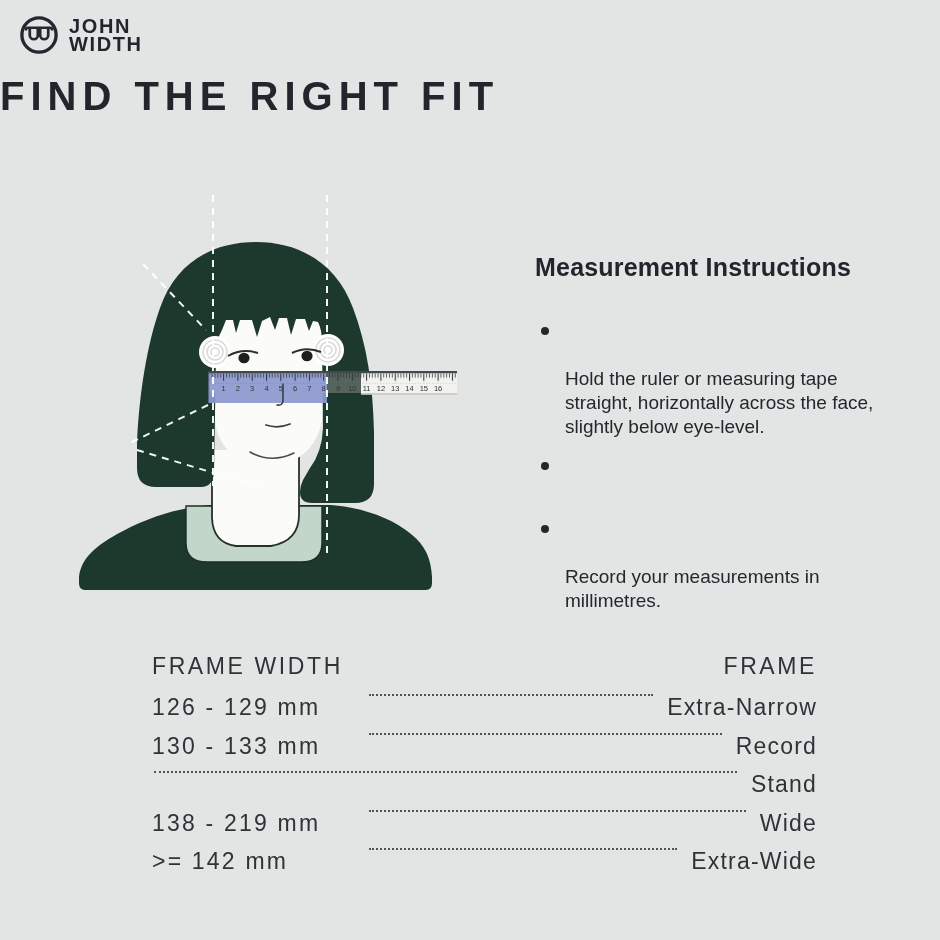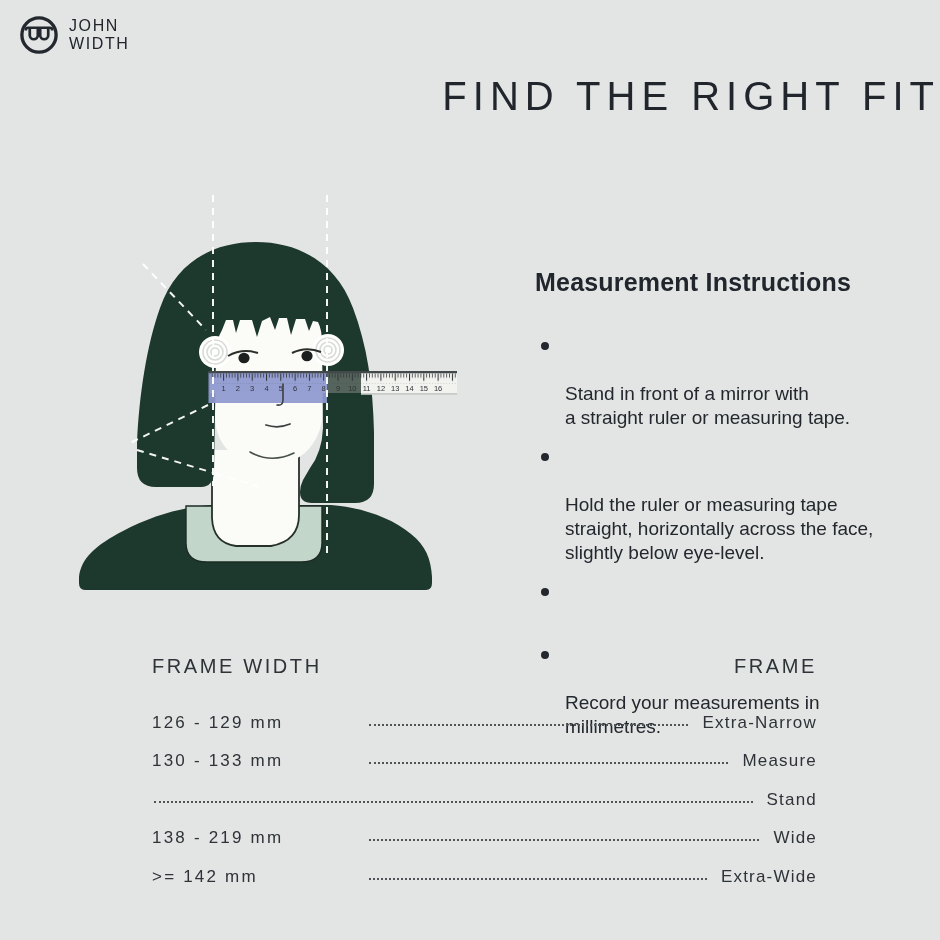--- a/index.html
+++ b/index.html
@@ -13,47 +13,47 @@
   body{
     background:var(--bg);
     font-family:"Liberation Sans","DejaVu Sans",sans-serif;
     color:var(--ink);
     position:relative;
     overflow:hidden;
   }
   
   .logo{position:absolute;left:18px;top:14px;display:flex;align-items:center;gap:9px}
   .logo-mark{width:42px;height:42px}
-  .logo-text{font-weight:400;font-size:16px;line-height:18px;letter-spacing:1.6px;color:var(--ink)}
+  .logo-text{font-weight:700;font-size:20px;line-height:18px;letter-spacing:1.6px;color:var(--ink)}
   
   .headline{
-    position:absolute;left:0;right:0;top:74px;text-align:right;
-    font-size:40px;font-weight:400;letter-spacing:6px;color:var(--ink);
+    position:absolute;left:0;right:0;top:74px;text-align:left;
+    font-size:40px;font-weight:700;letter-spacing:6px;color:var(--ink);
   }
   
   .illustration{position:absolute;left:50px;top:180px;width:420px;height:415px}
   
-  .instructions{position:absolute;left:535px;top:268px;width:370px}
+  .instructions{position:absolute;left:535px;top:253px;width:370px}
   .instructions h2{font-size:25px;font-weight:700;color:var(--ink);letter-spacing:.2px}
   .instructions ul{list-style:none;margin-top:37px}
   .instructions li{
     position:relative;padding-left:30px;margin-bottom:15px;
     font-size:19px;line-height:24px;color:#23282e;white-space:pre-line;
   }
   .instructions li .dot{
     position:absolute;left:6px;top:8px;width:8px;height:8px;border-radius:50%;
     background:#23282e;
   }
   
   .size-table{position:absolute;left:152px;top:653px;width:665px;color:var(--table-ink)}
-  .size-head{display:flex;font-size:20px;letter-spacing:2.6px;line-height:27px}
+  .size-head{display:flex;font-size:23px;letter-spacing:2.6px;line-height:27px}
   .size-head .col-frame{width:215px}
   .size-head .col-lead{flex:1}
   .size-rows{margin-top:14px}
-  .size-row{display:flex;align-items:flex-end;height:38.5px;font-size:17px;letter-spacing:2.2px}
+  .size-row{display:flex;height:38.5px;font-size:23px;letter-spacing:2.2px}
   .size-row .cell-frame{width:215px;white-space:nowrap}
   .size-row .leader{
     flex:1;border-bottom:2px dotted var(--leader);
     margin:0 14px 7px 2px;height:1px;
   }
   .size-row .cell-size{white-space:nowrap;letter-spacing:1.2px}
 </style>
 </head>
 <body>
 
@@ -173,25 +173,20 @@
     <line x1="137" y1="450" x2="214" y2="473"></line>
     <line x1="216" y1="474" x2="258" y2="486"></line>
   </g>
 </svg>
 
 <div class="instructions">
   <h2>Measurement Instructions</h2>
   <ul>
     <li>
       <span class="dot"></span>
-      <span>Stand in front of a mirror with
-a straight ruler or measuring tape.</span>
-    </li>
-    <li>
-      <span class="dot"></span>
       <span>Hold the ruler or measuring tape
 straight, horizontally across the face,
 slightly below eye-level.</span>
     </li>
     <li>
       <span class="dot"></span>
     </li>
     <li>
       <span class="dot"></span>
       <span>Record your measurements in
@@ -208,21 +203,21 @@
   </div>
   <div class="size-rows">
     <div class="size-row">
       <div class="cell-frame">126 - 129 mm</div>
       <div class="leader"></div>
       <div class="cell-size">Extra-Narrow</div>
     </div>
     <div class="size-row">
       <div class="cell-frame">130 - 133 mm</div>
       <div class="leader"></div>
-      <div class="cell-size">Measure</div>
+      <div class="cell-size">Record</div>
     </div>
     <div class="size-row">
       <div class="leader"></div>
       <div class="cell-size">Stand</div>
     </div>
     <div class="size-row">
       <div class="cell-frame">138 - 219 mm</div>
       <div class="leader"></div>
       <div class="cell-size">Wide</div>
     </div>

